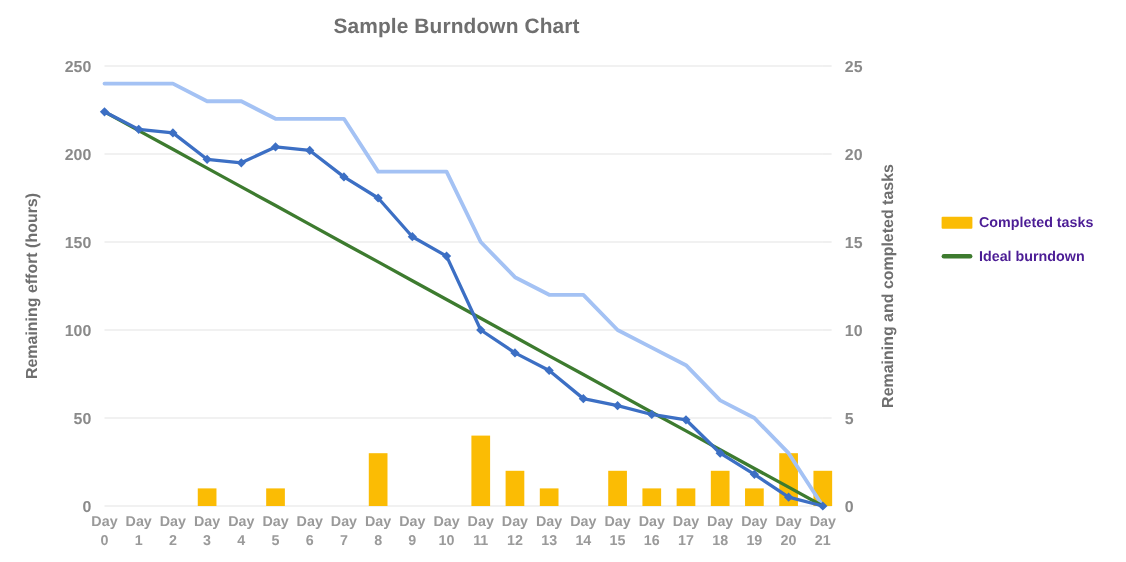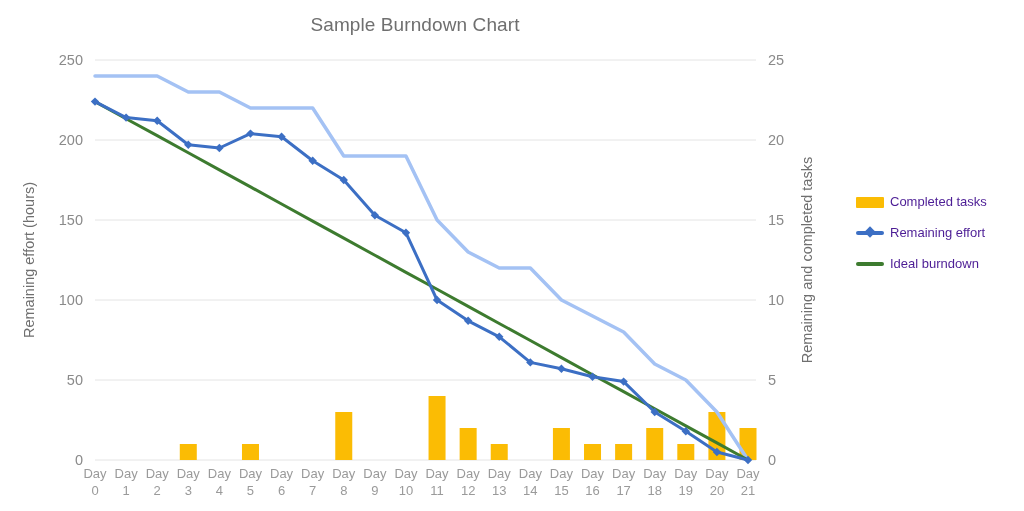--- a/index.html
+++ b/index.html
@@ -10,20 +10,21 @@
   body {
     width: 1024px;
     height: 511px;
     font-family: "Liberation Sans", sans-serif;
     overflow: hidden;
   }
   #chart-root {
     position: relative;
     width: 1024px;
     height: 511px;
+    font-weight: bold;
   }
   #chart-title {
     position: absolute;
     left: 0;
     top: 14px;
     width: 830px;
     text-align: center;
     font-size: 19px;
     color: #6f6f6f;
     letter-spacing: 0.1px;
@@ -230,26 +231,19 @@
 
   <div id="legend">
     <div class="legend-row">
       <span class="legend-key">
           <span class="key-bar" style="background: rgb(251, 188, 4);"></span>
         </span>
       <span class="legend-label">Completed tasks</span>
     </div>
     <div class="legend-row">
       <span class="legend-key">
-          <span class="key-line" style="background: rgb(60, 111, 196);"></span>
-          <span class="key-diamond" style="background: rgb(60, 111, 196);"></span>
-        </span>
-      <span class="legend-label">Remaining effort</span>
-    </div>
-    <div class="legend-row">
-      <span class="legend-key">
           <span class="key-line" style="background: rgb(61, 123, 47);"></span>
         </span>
       <span class="legend-label">Ideal burndown</span>
     </div>
   </div>
 
 </div>
 
 </body></html>

